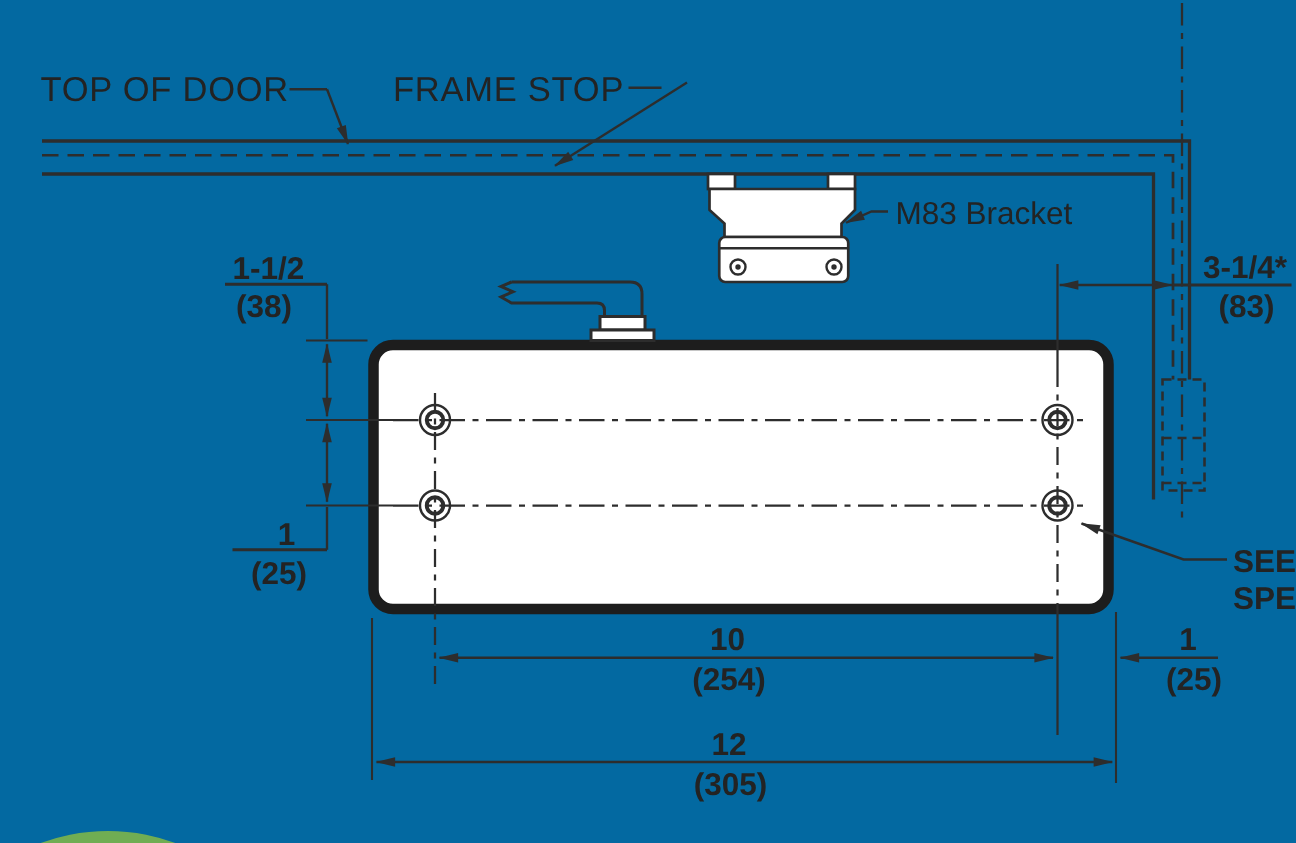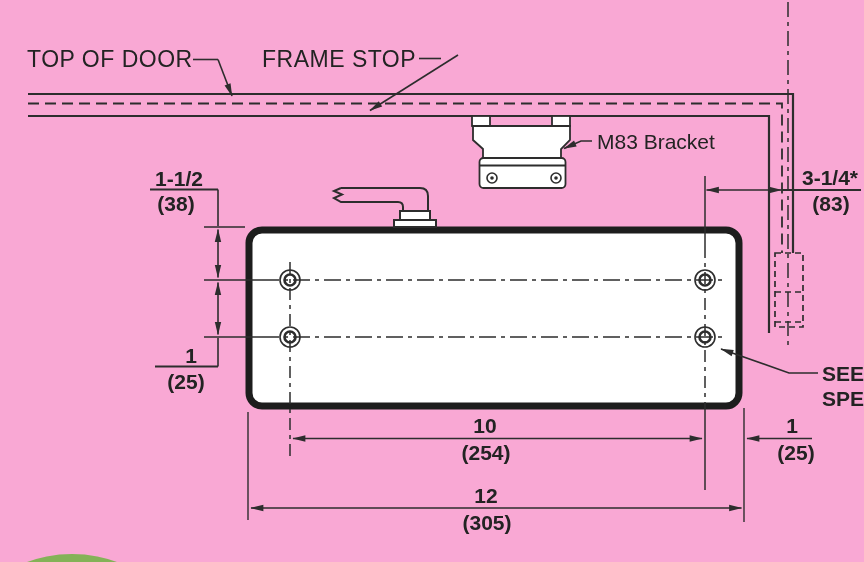--- a/index.html
+++ b/index.html
@@ -1,17 +1,17 @@
 <!DOCTYPE html>
 <html><head>
 <meta charset="utf-8">
 <style>
   html,body{margin:0;padding:0;background:#ffffff;}
   #canvas{
-    position:relative;width:864px;height:562px;background:#f9a8d4;
+    position:relative;width:864px;height:562px;background:#0369a1;
     overflow:hidden;font-family:"Liberation Sans",sans-serif;
   }
   svg text{fill:#232323;}
   .lbl{font-size:23px;font-weight:400;letter-spacing:0.5px;}
   .lbl-sm{font-size:21px;font-weight:400;}
   .dim{font-size:21px;font-weight:700;}
 </style>
 </head>
 <body>
 

